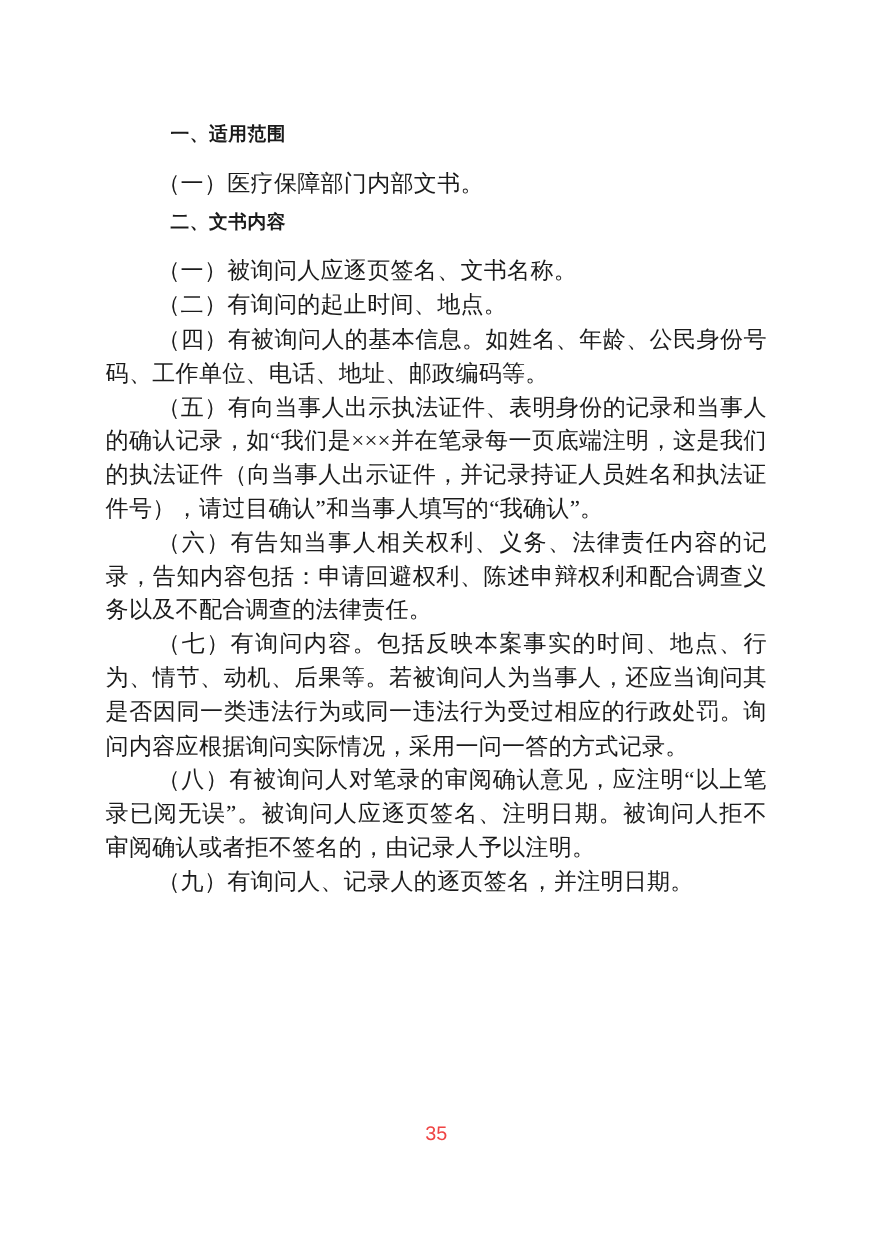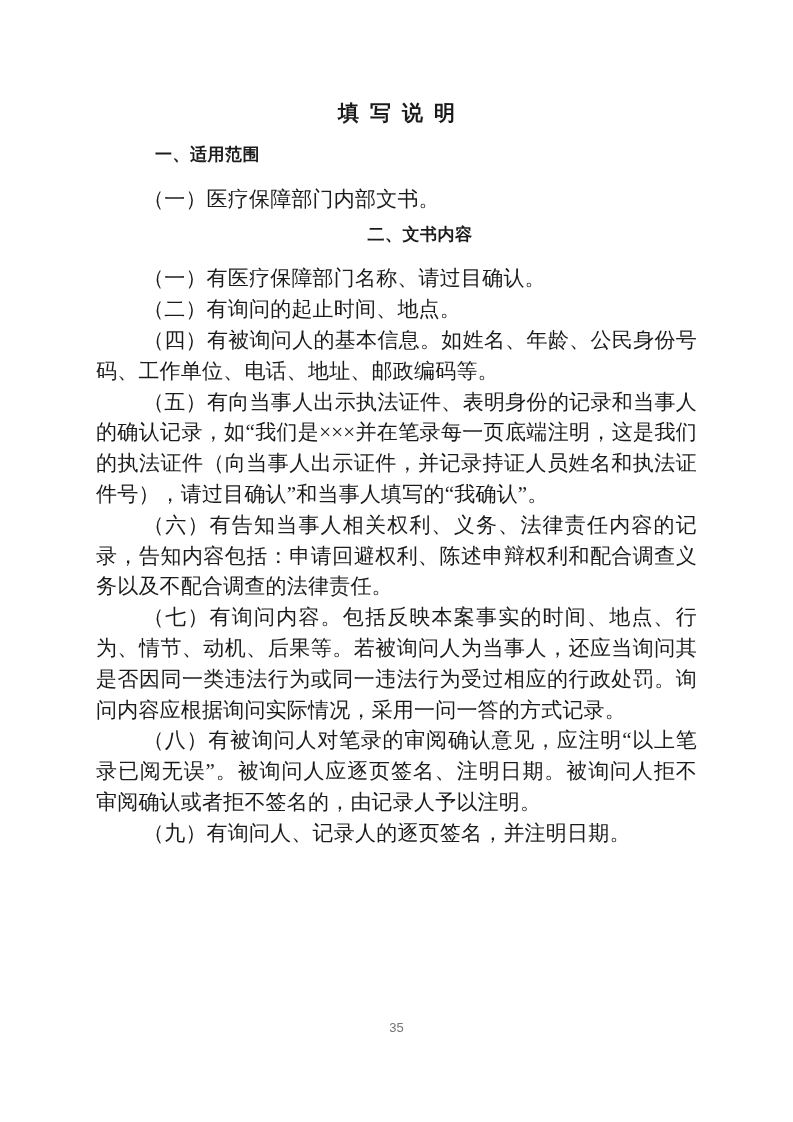--- a/index.html
+++ b/index.html
@@ -34,56 +34,54 @@
     margin: 12px;
     font-size: 17px;
     font-weight: bold;
     font-family: Liberation Mono, monospace;
     line-height: 30.8px;
     text-indent: 47px;
     letter-spacing: 0.5px;
   }
   .sec-2 .sec-heading {
     margin-top: 6px;
-    text-align: center;
   }
   .para {
     margin: 0;
     font-size: 21px;
     line-height: 30.8px;
     text-indent: 47px;
     text-align: justify;
     letter-spacing: 0.2px;
   }
   .page-number {
     position: absolute;
     left: 0;
     top: 1020px;
     width: 793px;
     text-align: center;
-    font-size: 13px;
+    font-size: 18px;
     font-family: "Liberation Sans", sans-serif;
-    color: #737373;
+    color: #ef4444;
   }
 </style>
 </head>
 <body>
 
 <div class="page-body">
 
-  <h1 class="doc-title">填写说明</h1>
 
   <section class="sec-1">
     <h2 class="sec-heading">一、适用范围</h2>
     <p class="para">（一）医疗保障部门内部文书。</p>
   </section>
 
   <section class="sec-2">
     <h2 class="sec-heading">二、文书内容</h2>
-    <p class="para">（一）有医疗保障部门名称、请过目确认。</p>
+    <p class="para">（一）被询问人应逐页签名、文书名称。</p>
     <p class="para">（二）有询问的起止时间、地点。</p>
     <p class="para">（四）有被询问人的基本信息。如姓名、年龄、公民身份号码、工作单位、电话、地址、邮政编码等。</p>
     <p class="para">（五）有向当事人出示执法证件、表明身份的记录和当事人的确认记录，如“我们是×××并在笔录每一页底端注明，这是我们的执法证件（向当事人出示证件，并记录持证人员姓名和执法证件号），请过目确认”和当事人填写的“我确认”。</p>
     <p class="para">（六）有告知当事人相关权利、义务、法律责任内容的记录，告知内容包括：申请回避权利、陈述申辩权利和配合调查义务以及不配合调查的法律责任。</p>
     <p class="para">（七）有询问内容。包括反映本案事实的时间、地点、行为、情节、动机、后果等。若被询问人为当事人，还应当询问其是否因同一类违法行为或同一违法行为受过相应的行政处罚。询问内容应根据询问实际情况，采用一问一答的方式记录。</p>
     <p class="para">（八）有被询问人对笔录的审阅确认意见，应注明“以上笔录已阅无误”。被询问人应逐页签名、注明日期。被询问人拒不审阅确认或者拒不签名的，由记录人予以注明。</p>
     <p class="para">（九）有询问人、记录人的逐页签名，并注明日期。</p>
   </section>
 
 </div>

